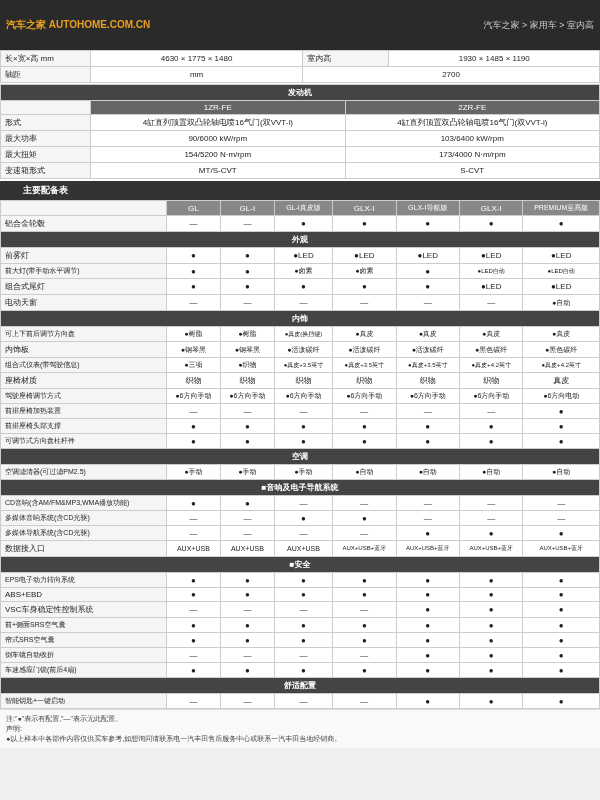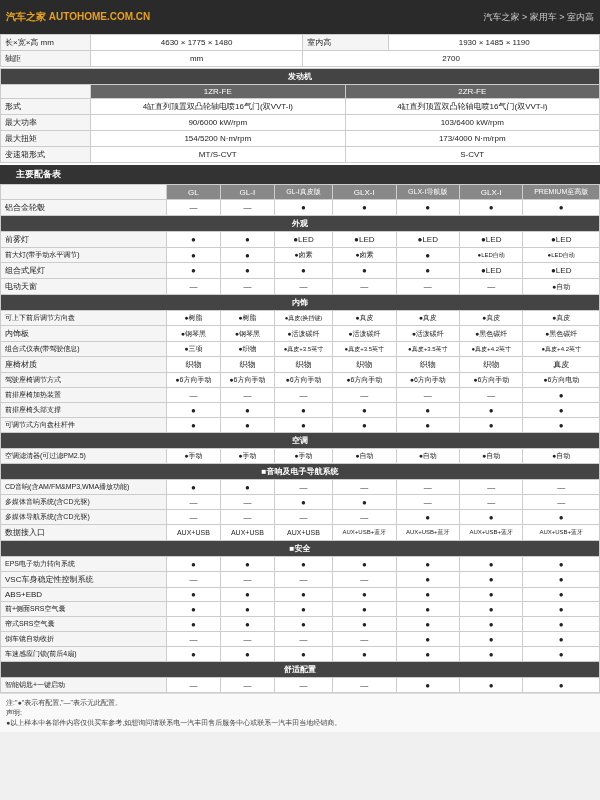--- a/index.html
+++ b/index.html
@@ -9,21 +9,21 @@
       background: #f0f0f0;
       font-family: Arial, 'Microsoft YaHei', sans-serif;
       font-size: 9px;
       color: #222;
       overflow-x: hidden;
     }
     .top-bar {
       background: #2a2a2a;
       color: #ccc;
       font-size: 9px;
-      padding: 10px 6px;
+      padding: 18px 6px;
       display: flex;
       justify-content: space-between;
       align-items: center;
       text-align: right;
     }
     .top-bar .logo {
       color: #e8a020;
       font-weight: bold;
       font-size: 10px;
     }
@@ -142,21 +142,21 @@
       </td>
     </tr>
     <tr>
       <td class="left-label">变速箱形式</td>
       <td colspan="4">MT/S-CVT</td>
       <td colspan="4">S-CVT</td>
     </tr>
   </tbody>
     </table>
 
-  <div style="background:#333; color:#fff; font-size:9px; font-weight:bold; padding:3px 16px; margin-top:2px;">主要配备表</div>
+  <div style="background:#333; color:#fff; font-size:9px; font-weight:bold; padding:3px 23px; margin-top:2px;">主要配备表</div>
 
   <table class="spec-table">
     <tbody>
     <tr>
       <td class="left-label" style="background:#f5f5f5;"></td>
       <td class="model-sub">GL</td>
       <td class="model-sub">GL-I</td>
       <td class="model-sub" style="font-size:7px;">GL-I真皮版</td>
       <td class="model-sub">GLX-I</td>
       <td class="model-sub" style="font-size:7px;">GLX-I导航版</td>
@@ -367,35 +367,35 @@
       <td class="left-label" style="font-size:7px;">EPS电子动力转向系统</td>
       <td>●</td>
       <td>●</td>
       <td>●</td>
       <td>●</td>
       <td>●</td>
       <td>●</td>
       <td>●</td>
     </tr>
     <tr>
+      <td class="left-label">ABS+EBD</td>
+      <td>●</td>
+      <td>●</td>
+      <td>●</td>
+      <td>●</td>
+      <td>●</td>
+      <td>●</td>
+      <td>●</td>
+    </tr>
+    <tr>
       <td class="left-label">VSC车身稳定性控制系统</td>
       <td>—</td>
       <td>—</td>
       <td>—</td>
       <td>—</td>
-      <td>●</td>
-      <td>●</td>
-      <td>●</td>
-    </tr>
-    <tr>
-      <td class="left-label">ABS+EBD</td>
-      <td>●</td>
-      <td>●</td>
-      <td>●</td>
-      <td>●</td>
       <td>●</td>
       <td>●</td>
       <td>●</td>
     </tr>
     <tr>
       <td class="left-label" style="font-size:7px;">前+侧面SRS空气囊</td>
       <td>●</td>
       <td>●</td>
       <td>●</td>
       <td>●</td>

